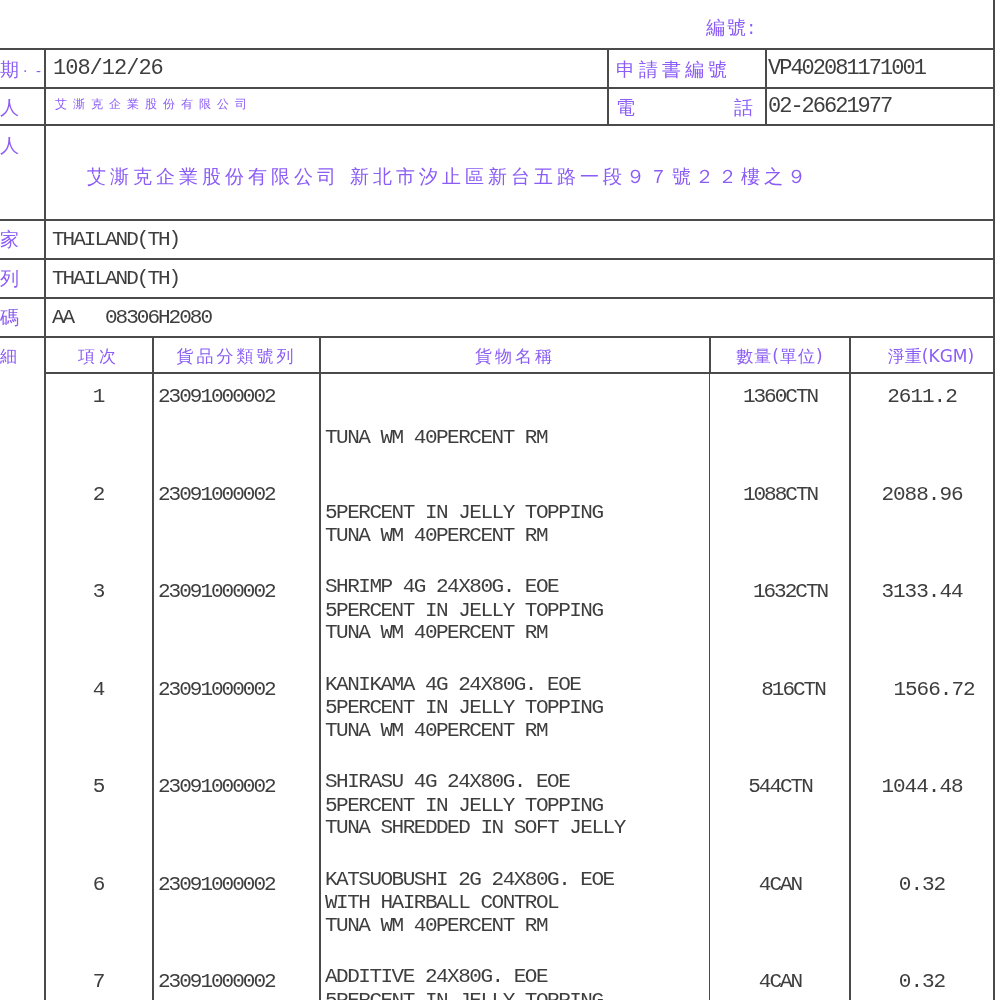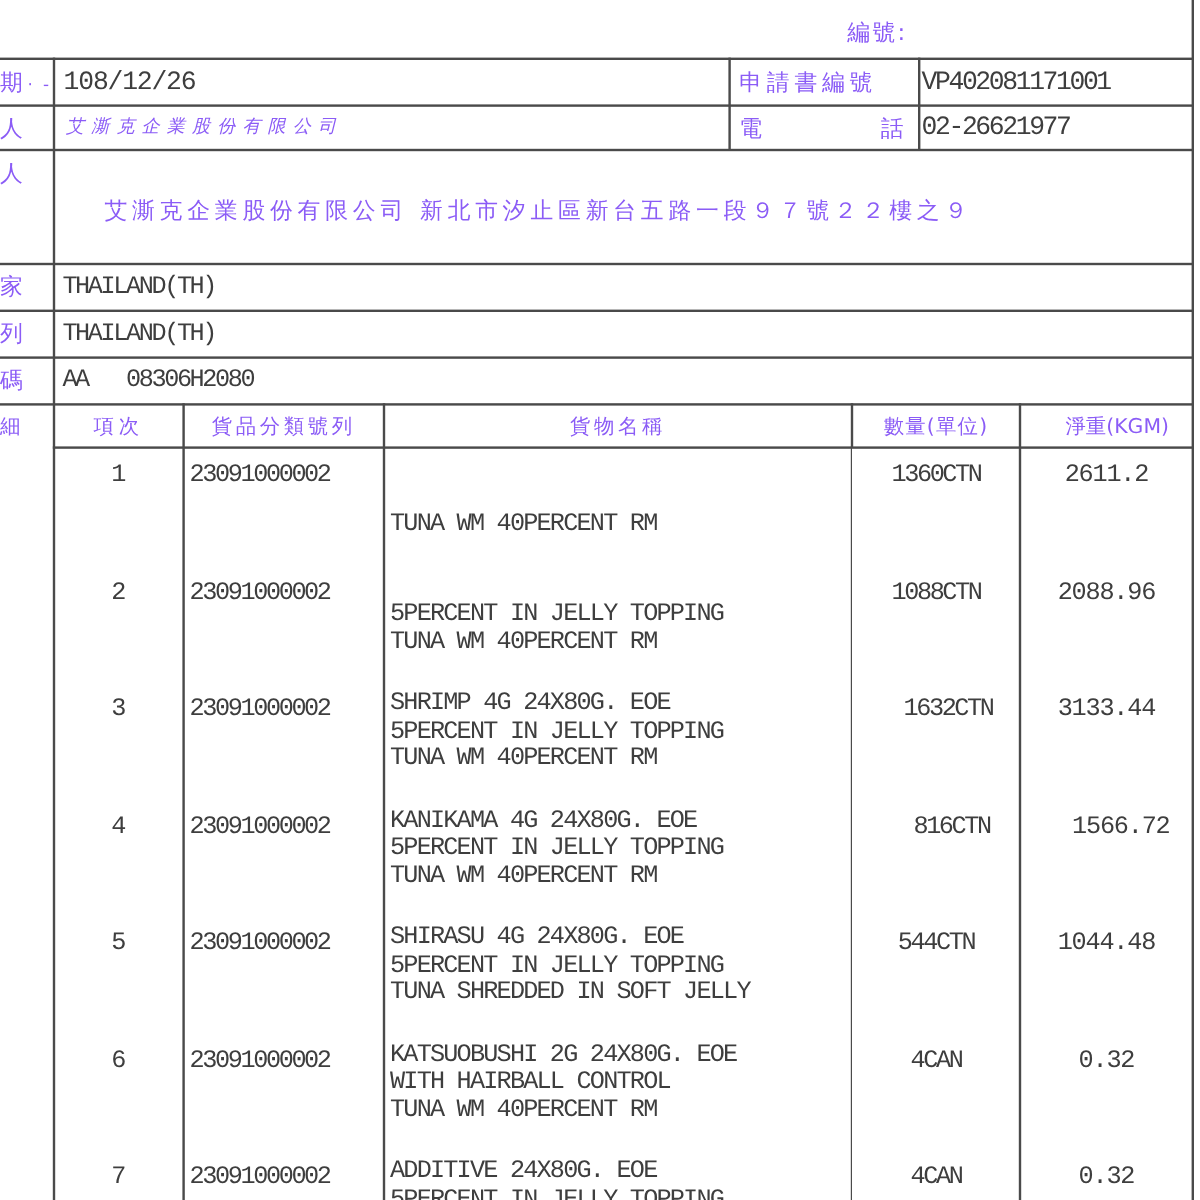--- a/index.html
+++ b/index.html
@@ -40,21 +40,21 @@
 
 <div class="txt cjk" style="left:0;top:60px;font-size:19px;"><span>期</span><span style="font-size:14px;letter-spacing:2px;">· -</span></div>
 <div class="txt cjk" style="left:0;top:98px;font-size:19px;">人</div>
 <div class="txt cjk" style="left:0;top:136px;font-size:19px;">人</div>
 <div class="txt cjk" style="left:0;top:230px;font-size:19px;">家</div>
 <div class="txt cjk" style="left:0;top:269px;font-size:19px;">列</div>
 <div class="txt cjk" style="left:0;top:308px;font-size:19px;">碼</div>
 <div class="txt cjk" style="left:0;top:348px;font-size:17px;">細</div>
 
 <div class="txt mono" style="left:53px;top:58px;font-size:22px;letter-spacing:-1px;">108/12/26</div>
-<div class="txt cjk" style="left:55px;top:98px;font-size:15px;letter-spacing:6px;font-style:italic;">艾澌克企業股份有限公司</div>
+<div class="txt cjk" style="left:55px;top:98px;font-size:12px;letter-spacing:6px;">艾澌克企業股份有限公司</div>
 <div class="txt cjk" style="left:55px;top:167px;font-size:19px;letter-spacing:4px;margin-left:32px;">艾澌克企業股份有限公司 新北市汐止區新台五路一段９７號２２樓之９</div>
 <div class="txt mono" style="left:52px;top:229px;font-size:21px;letter-spacing:-2px;">THAILAND(TH)</div>
 <div class="txt mono" style="left:52px;top:268px;font-size:21px;letter-spacing:-2px;">THAILAND(TH)</div>
 <div class="txt mono" style="left:52px;top:307px;font-size:21px;letter-spacing:-2px;">AA   08306H2080</div>
 
 <div class="txt cjk" style="left:616px;top:60px;font-size:19px;letter-spacing:4px;">申請書編號</div>
 <div class="txt mono" style="left:768px;top:58px;font-size:22px;letter-spacing:-2px;">VP402081171001</div>
 <div class="txt cjk" style="left:616px;top:98px;font-size:19px;">電</div>
 <div class="txt cjk" style="left:734px;top:98px;font-size:19px;">話</div>
 <div class="txt mono" style="left:768px;top:96px;font-size:22px;letter-spacing:-2px;">02-26621977</div>

